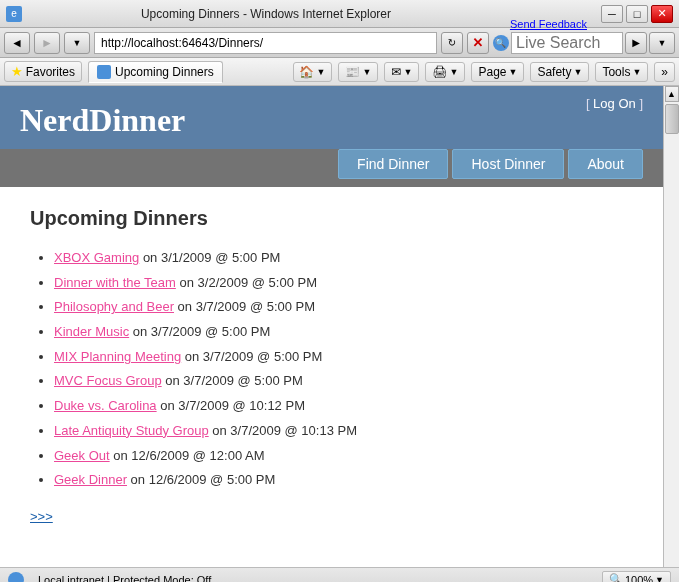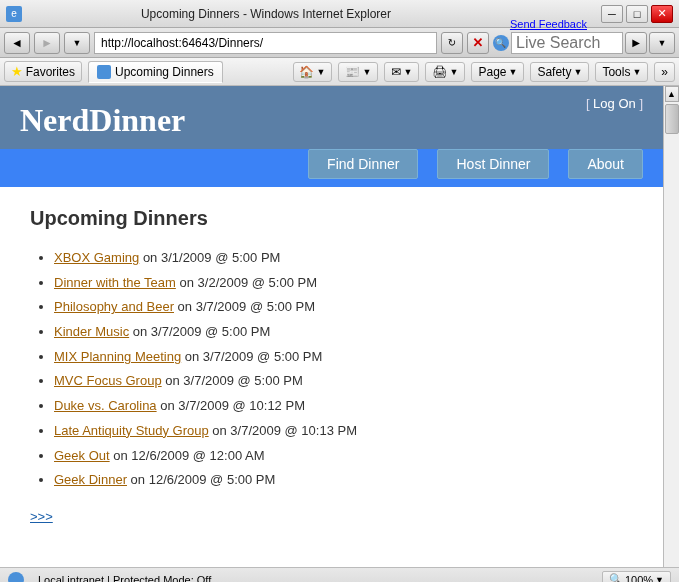--- a/index.html
+++ b/index.html
@@ -104,25 +104,25 @@
     .header-top-right {
       position: absolute;
       top: 10px;
       right: 20px;
       color: #dde;
       font-size: 13px;
       text-align: right;
     }
     .header-top-right a { color: #fff; text-decoration: none; }
     .nav-bar {
-      background: #3b82f6;
+      background: #737373;
       display: flex;
       justify-content: flex-end;
       padding: 0 20px 8px 20px;
-      gap: 19px;
+      gap: 4px;
       align-items: center;
     }
     .nav-btn-site {
       background: #6a9abf;
       color: #fff;
       border: 1px solid #7ab0d5;
       padding: 6px 18px;
       font-size: 14px;
       cursor: pointer;
       border-radius: 2px;
@@ -141,21 +141,21 @@
       font-weight: bold;
       color: #333;
       margin-bottom: 16px;
     }
     .dinner-list {
       list-style: disc;
       padding-left: 24px;
       line-height: 1.9;
     }
     .dinner-list li { color: #333; }
-    .dinner-list a { color: #a16207; text-decoration: underline; }
+    .dinner-list a { color: #ec4899; text-decoration: underline; }
     .more-link {
       display: block;
       margin-top: 16px;
       color: #1a5faa;
       text-decoration: underline;
       font-size: 13px;
     }
 
     
     .scrollbar {

